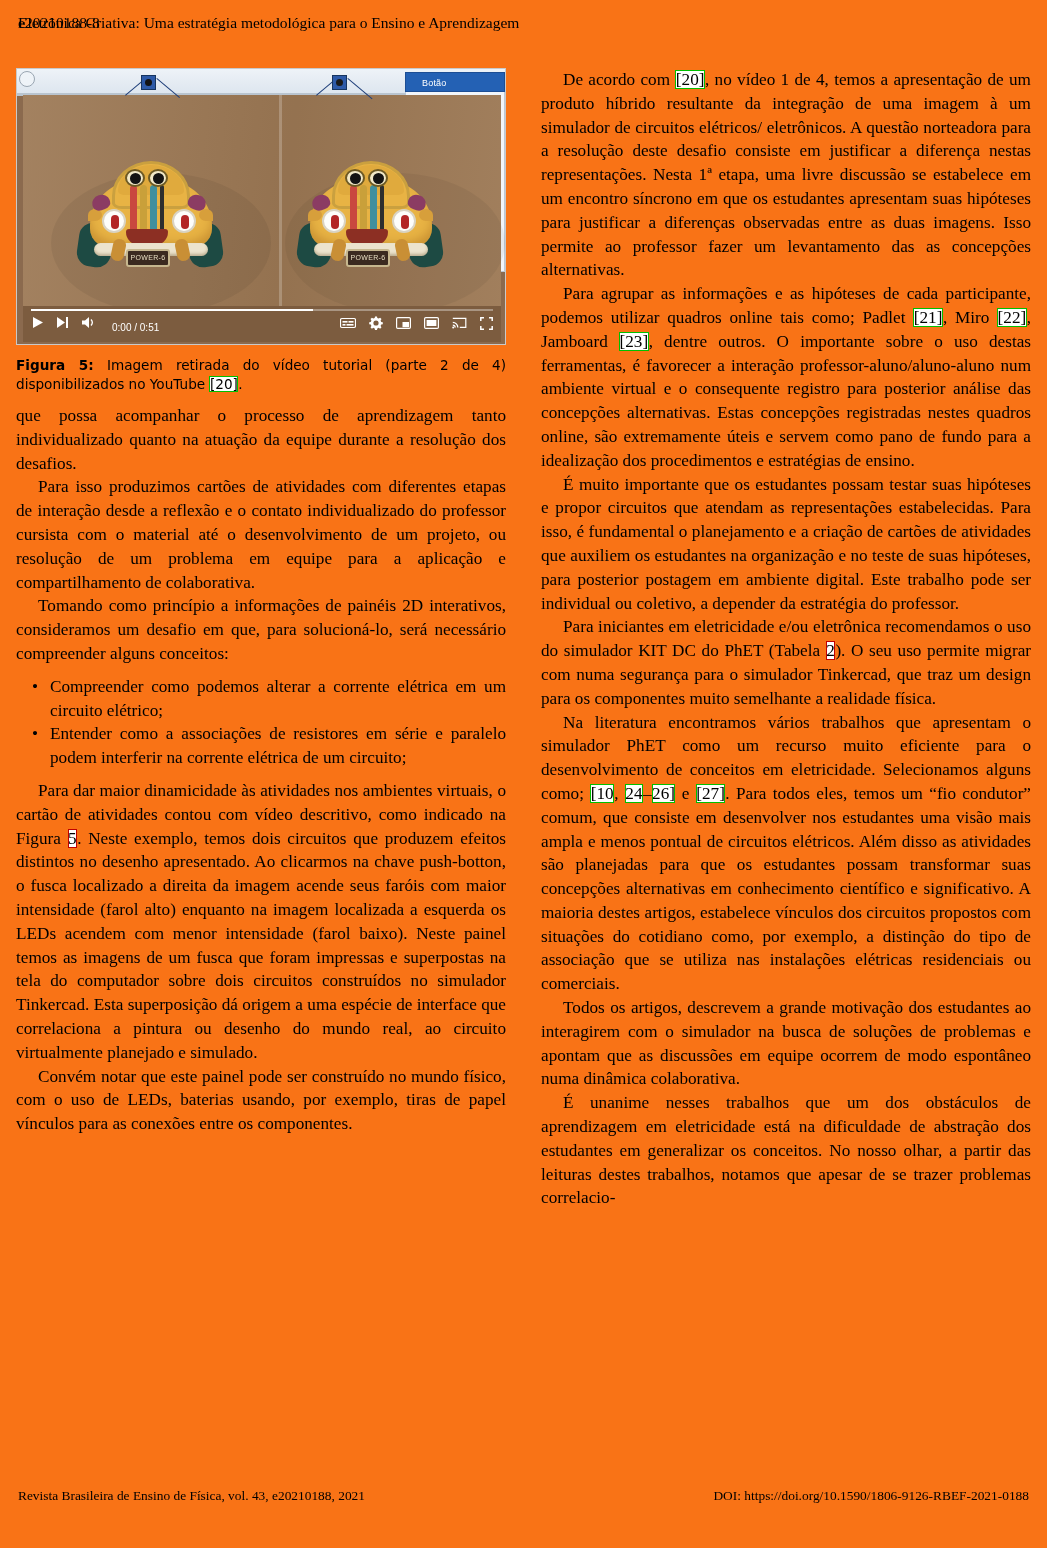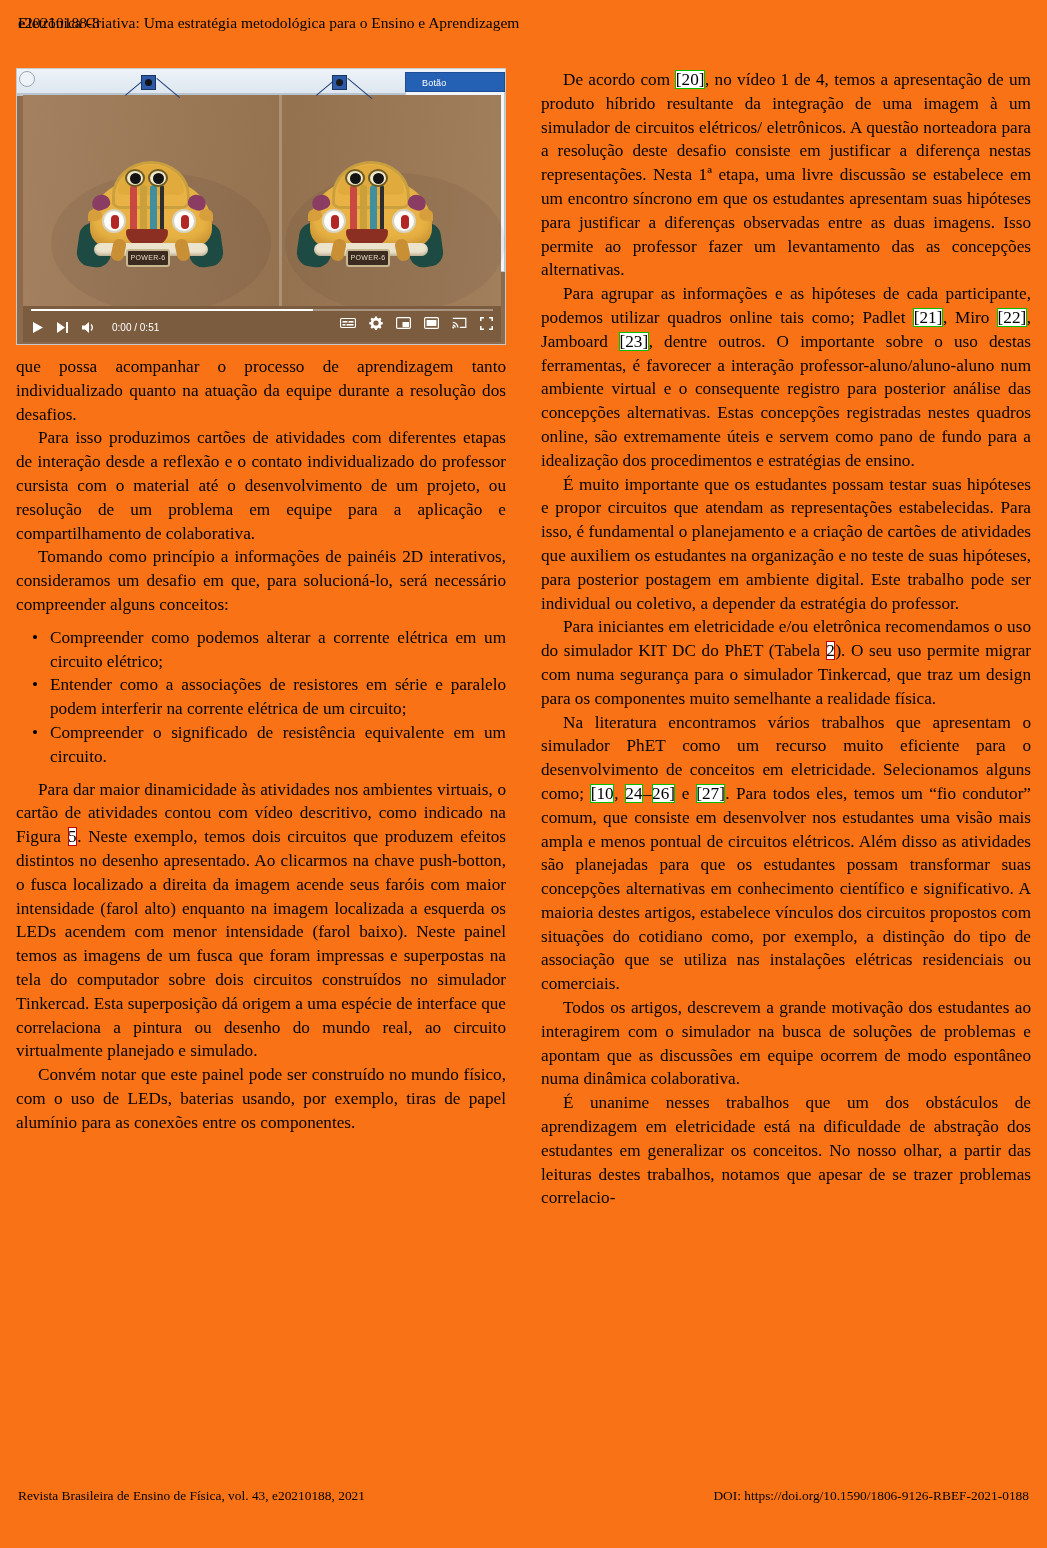--- a/index.html
+++ b/index.html
@@ -282,21 +282,21 @@
     background:#7c5c3f;
   }
   .vf-progress {
     position:absolute; left:8px; top:3px; right:8px; height:2px;
     background:rgba(255,255,255,.35);
   }
   .vf-progress-played {
     position:absolute; left:0; top:0; height:100%; width:61%;
     background:#ffffff;
   }
-  .vf-ctrl-left { position:absolute; left:8px; top:10px; display:flex; align-items:center; gap:12px; }
+  .vf-ctrl-left { position:absolute; left:8px; top:10px; display:flex; align-items:flex-start; gap:12px; }
   .vf-ctrl-right { position:absolute; right:8px; top:10px; display:flex; align-items:center; gap:13px; }
   .vf-time {
     color:#ffffff;
     font-family:"Liberation Sans","DejaVu Sans",sans-serif;
     font-size:10px;
     margin-left:4px;
     white-space:nowrap;
   }
   .vf-ico { display:block; }
 
@@ -496,35 +496,35 @@
                 <path d="M0.8,8.1a2.4,2.4 0 0 1 2.4,2.4" stroke="#fff" stroke-width="1.3" fill="none"></path>
                 <circle cx="1.2" cy="10.6" r="1" fill="#fff"></circle>
               </svg>
             <svg class="vf-ico" width="13" height="13" viewBox="0 0 13 13">
                 <path d="M0.8,4V0.8H4 M9,0.8h3.2V4 M12.2,9v3.2H9 M4,12.2H0.8V9" stroke="#fff" stroke-width="1.5" fill="none"></path>
               </svg>
           </div>
         </div>
       </div>
 
+      <div class="caption"><b>Figura 5:</b><span> Imagem retirada do vídeo tutorial (parte 2 de 4) disponibilizados no YouTube </span><span class="cite">[20]</span><span>.</span></div>
     </div>
 
     <p class="noindent">que possa acompanhar o processo de aprendizagem tanto individualizado quanto na atuação da equipe durante a resolução dos desafios.</p>
     <p>Para isso produzimos cartões de atividades com diferentes etapas de interação desde a reflexão e o contato individualizado do professor cursista com o material até o desenvolvimento de um projeto, ou resolução de um problema em equipe para a aplicação e compartilhamento de colaborativa.</p>
     <p>Tomando como princípio a informações de painéis 2D interativos, consideramos um desafio em que, para solucioná-lo, será necessário compreender alguns conceitos:</p>
 
     <ul class="bullets">
       <li>Compreender como podemos alterar a corrente elétrica em um circuito elétrico;</li>
       <li>Entender como a associações de resistores em série e paralelo podem interferir na corrente elétrica de um circuito;</li>
-      <li>Compreender o significado de resistência equivalente em um circuito.</li>
     </ul>
 
     <p><span>Para dar maior dinamicidade às atividades nos ambientes virtuais, o cartão de atividades contou com vídeo descritivo, como indicado na Figura </span><span class="ref">5</span><span>. Neste exemplo, temos dois circuitos que produzem efeitos distintos no desenho apresentado. Ao clicarmos na chave push-botton, o fusca localizado a direita da imagem acende seus faróis com maior intensidade (farol alto) enquanto na imagem localizada a esquerda os LEDs acendem com menor intensidade (farol baixo). Neste painel temos as imagens de um fusca que foram impressas e superpostas na tela do computador sobre dois circuitos construídos no simulador Tinkercad. Esta superposição dá origem a uma espécie de interface que correlaciona a pintura ou desenho do mundo real, ao circuito virtualmente planejado e simulado.</span></p>
 
-    <p>Convém notar que este painel pode ser construído no mundo físico, com o uso de LEDs, baterias usando, por exemplo, tiras de papel alumínio para as conexões entre os componentes.</p>
+    <p>Convém notar que este painel pode ser construído no mundo físico, com o uso de LEDs, baterias usando, por exemplo, tiras de papel vínculos para as conexões entre os componentes.</p>
   </div>
 
   <div class="col col-right">
 
     <p><span>De acordo com </span><span class="cite">[20]</span><span>, no vídeo 1 de 4, temos a apresentação de um produto híbrido resultante da integração de uma imagem à um simulador de circuitos elétricos/ eletrônicos. A questão norteadora para a resolução deste desafio consiste em justificar a diferença nestas representações. Nesta 1ª etapa, uma livre discussão se estabelece em um encontro síncrono em que os estudantes apresentam suas hipóteses para justificar a diferenças observadas entre as duas imagens. Isso permite ao professor fazer um levantamento das as concepções alternativas.</span></p>
 
     <p><span>Para agrupar as informações e as hipóteses de cada participante, podemos utilizar quadros online tais como; Padlet </span><span class="cite">[21]</span><span>, Miro </span><span class="cite">[22]</span><span>, Jamboard </span><span class="cite">[23]</span><span>, dentre outros. O importante sobre o uso destas ferramentas, é favorecer a interação professor-aluno/aluno-aluno num ambiente virtual e o consequente registro para posterior análise das concepções alternativas. Estas concepções registradas nestes quadros online, são extremamente úteis e servem como pano de fundo para a idealização dos procedimentos e estratégias de ensino.</span></p>
 
     <p>É muito importante que os estudantes possam testar suas hipóteses e propor circuitos que atendam as representações estabelecidas. Para isso, é fundamental o planejamento e a criação de cartões de atividades que auxiliem os estudantes na organização e no teste de suas hipóteses, para posterior postagem em ambiente digital. Este trabalho pode ser individual ou coletivo, a depender da estratégia do professor.</p>
 

